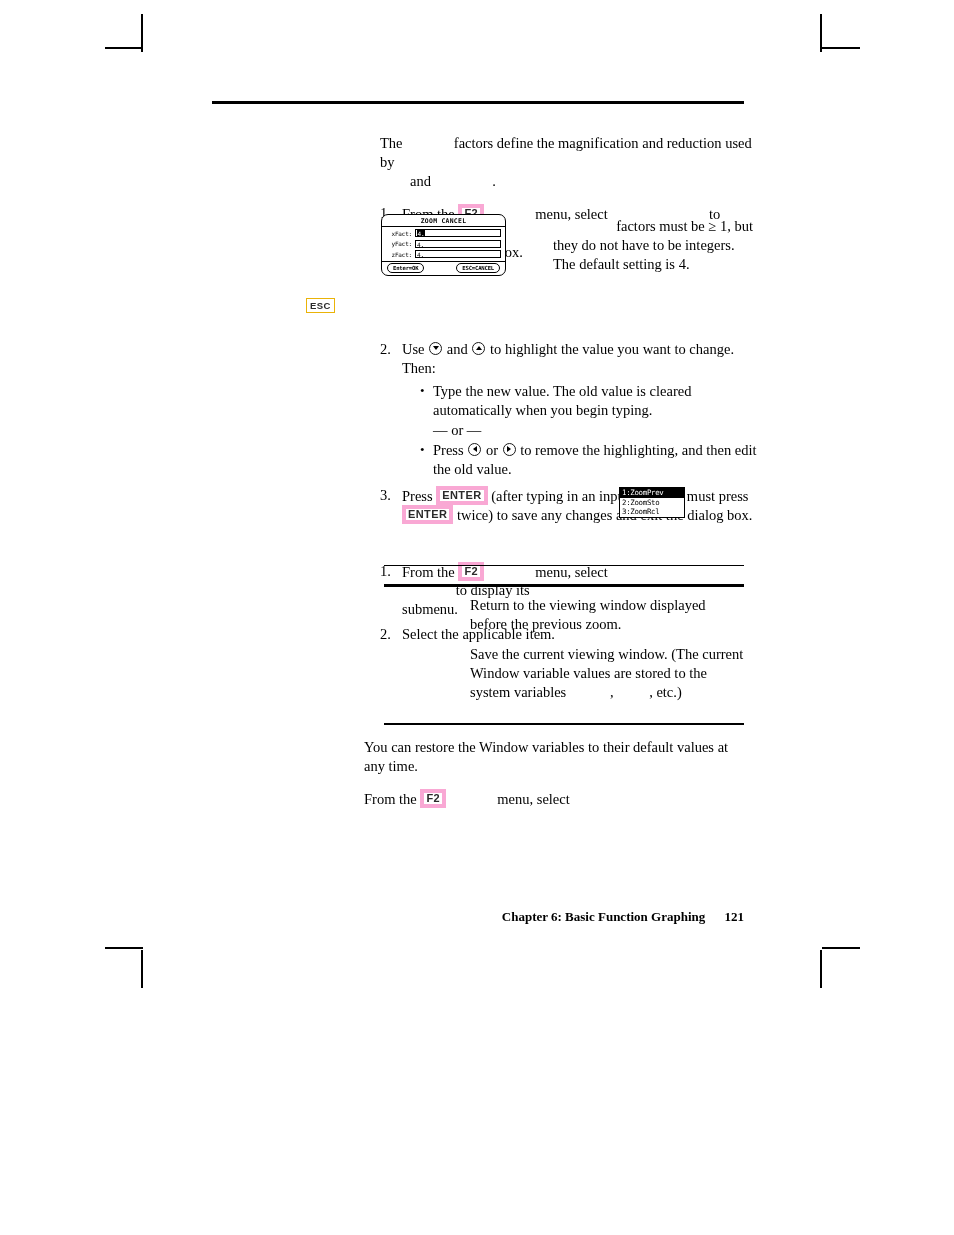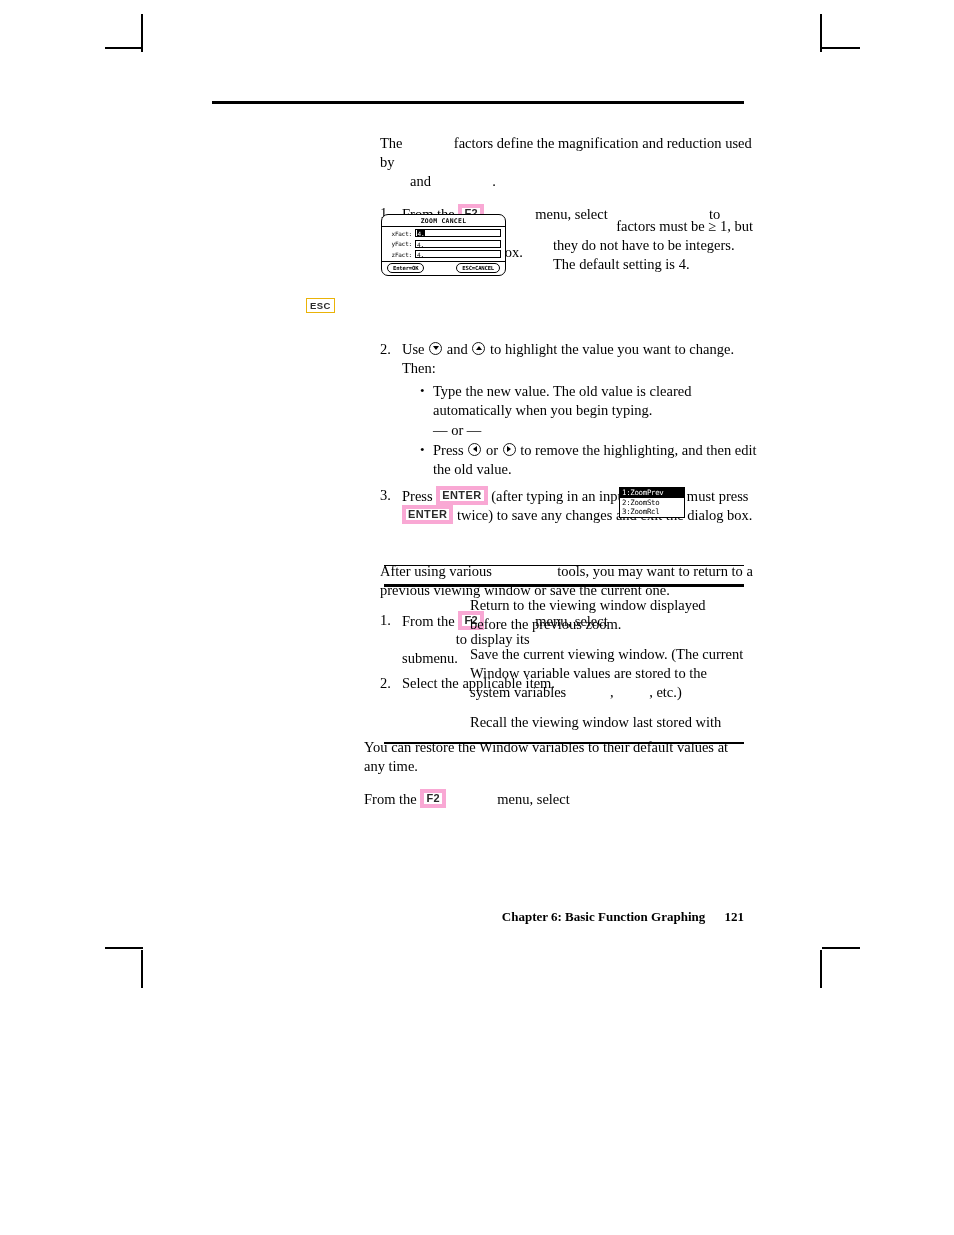--- a/index.html
+++ b/index.html
@@ -321,25 +321,20 @@
   <div class="numitem" style="margin-top:7px;">
     <span class="num">3.</span>
     <span>Press</span>
     <span class="key">ENTER</span>
     <span>(after typing in an input box, you must press</span>
     <span class="key">ENTER</span>
     <span>twice) to save any changes and exit the dialog box.</span>
   </div>
 
   <div style="height:32px"></div>
-  <div class="blk" style="margin-bottom:11px;">
-    <span>After using various</span>
-    <span class="gap" style="width:58px"></span>
-    <span>tools, you may want to return to a previous viewing window or save the current one.</span>
-  </div>
 
   <div class="numitem" style="margin-bottom:4px;">
     <span class="num">1.</span>
     <span>From the</span>
     <span class="key">F2</span>
     <span class="gap" style="width:44px"></span>
     <span>menu, select</span>
     <br>
     <span class="gap" style="width:50px"></span>
     <span>to display its</span>
@@ -400,27 +395,20 @@
 
     <div class="tbl-row">
       <div class="tbl-name"></div>
       <div class="tbl-desc">
         <span>Save the current viewing window. (The current Window variable values are stored to the system variables</span>
         <span class="gap" style="width:40px"></span><span>,</span>
         <span class="gap" style="width:32px"></span><span>, etc.)</span>
       </div>
     </div>
 
-    <div class="tbl-row" style="margin-bottom:0;">
-      <div class="tbl-name"></div>
-      <div class="tbl-desc">
-        <span>Recall the viewing window last stored with</span>
-        <span class="gap" style="width:0"></span>
-      </div>
-    </div>
   </div>
 
   <div class="rule-thick"></div>
 </div>
 
 <div class="tail">
   <p class="para" style="margin-bottom:13px;">
     <span>You can restore the Window variables to their default values at any time.</span>
   </p>
   <p class="para">

